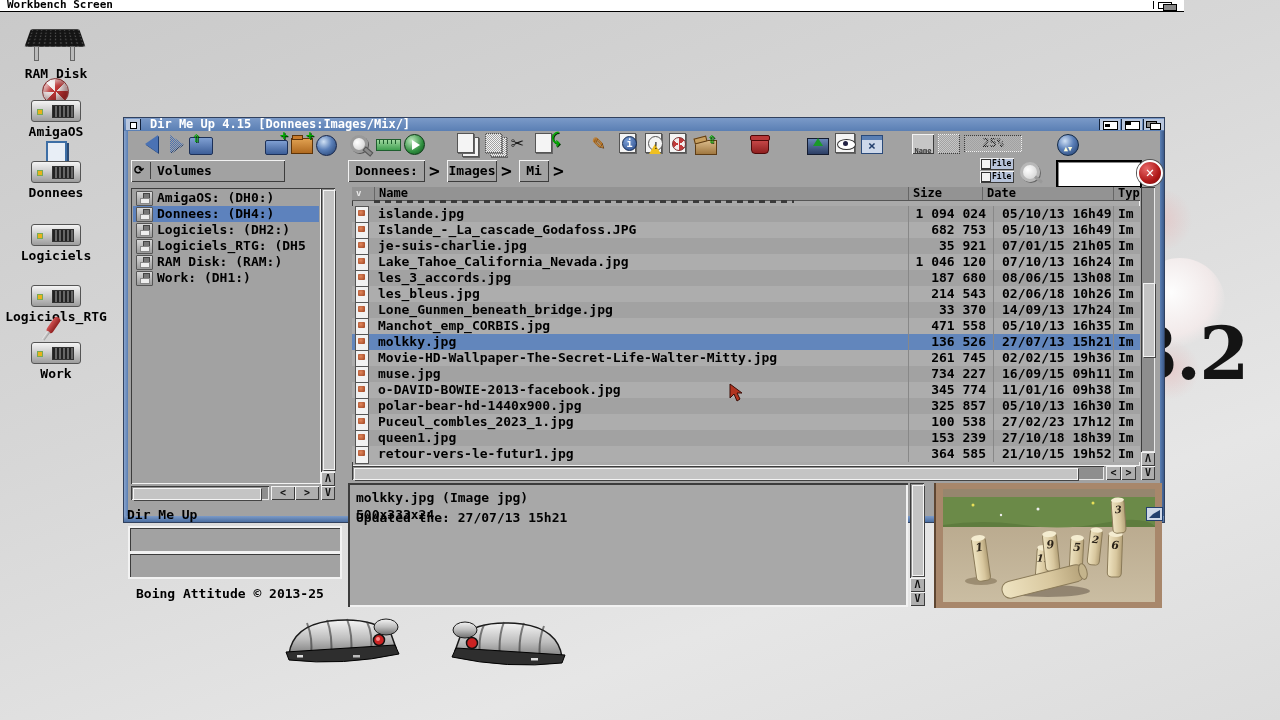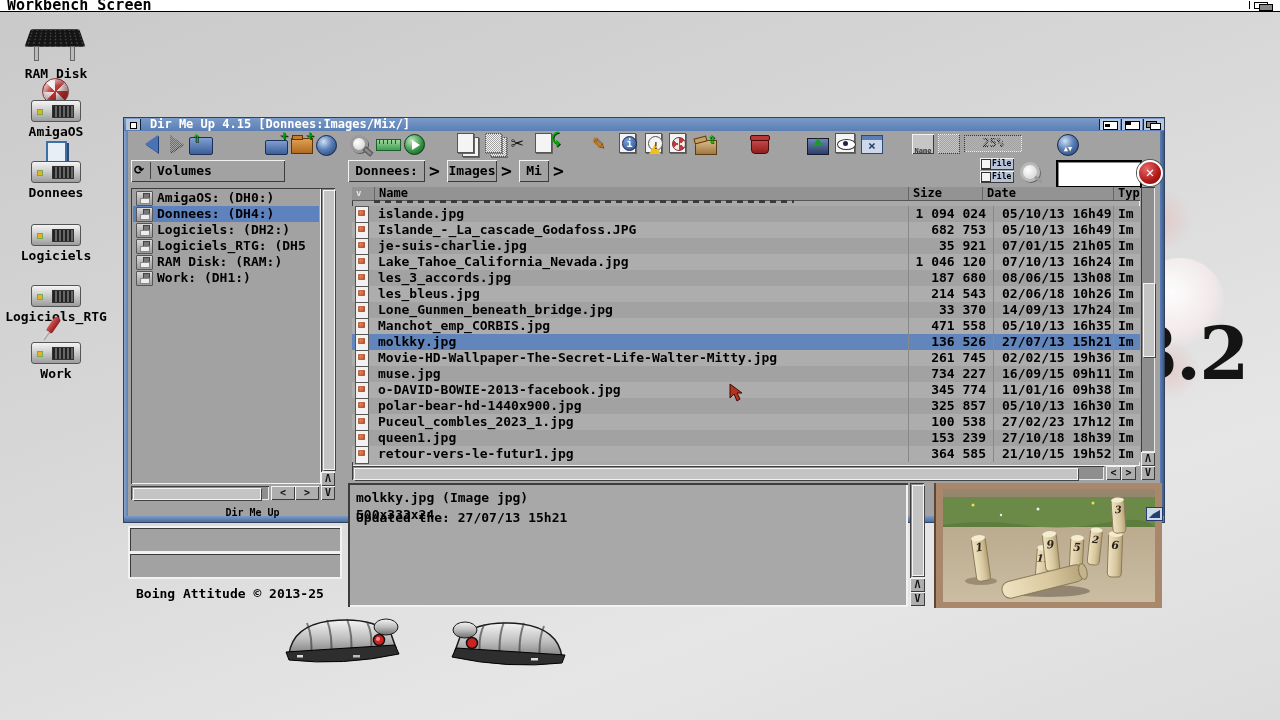--- a/index.html
+++ b/index.html
@@ -13,22 +13,22 @@
   .gb2{left:1125px;top:190px;width:70px;height:60px;
     background:radial-gradient(circle,rgba(235,170,170,.40),rgba(235,170,170,0) 70%);}
   .gb3{left:1140px;top:340px;width:60px;height:60px;
     background:radial-gradient(circle,rgba(230,160,160,.35),rgba(230,160,160,0) 70%);}
   .ver-text{position:absolute;left:1128px;top:318px;font-family:"DejaVu Serif",serif;
     font-weight:bold;font-size:72px;line-height:72px;color:#141414;letter-spacing:-2px;}
   .mouse-g{position:absolute;width:120px;height:52px;}
   .mouse-g.m1{left:283px;top:614px;}
   .mouse-g.m2{left:448px;top:617px;transform:scaleX(-1);}
   
-  .sbar{position:absolute;left:0;top:0;width:1280px;height:11px;background:#fff;
-    border-bottom:1px solid #000;font-size:15px;line-height:10px;text-decoration:underline;}
+  .sbar{position:absolute;left:0;top:0;width:1184px;height:11px;background:#fff;
+    border-bottom:1px solid #000;font-size:11px;line-height:10px;text-decoration:underline;}
   .sbar .stitle{position:absolute;left:7px;top:0;}
   .sdepth{position:absolute;right:4px;top:1px;width:26px;height:8px;background:#fff;border-left:1px solid #000;}
   .sdepth:before{content:"";position:absolute;left:4px;top:1px;width:12px;height:5px;border:1px solid #000;background:#fff;}
   .sdepth:after{content:"";position:absolute;left:9px;top:3px;width:12px;height:5px;border:1px solid #000;background:#888;}
   
   .dicon{position:absolute;width:96px;text-align:center;font-size:13px;}
   .dicon .art{position:relative;height:40px;margin-bottom:2px;}
   .dicon .lbl{display:block;}
   .hd{position:absolute;left:23px;bottom:0;width:48px;height:20px;border-radius:3px;
     background:linear-gradient(#f4f4f4,#cfcfcf 45%,#9c9c9c);border:1px solid #555;}
@@ -161,21 +161,21 @@
   .fic{position:absolute;left:3px;top:1px;width:12px;height:13px;background:#f2f2f2;border:1px solid #555;}
   .fic:before{content:"";position:absolute;left:2px;top:3px;width:7px;height:6px;background:radial-gradient(circle at 40% 40%,#e0855a,#9c4220);border-radius:1px;}
   
   .ipanel{position:absolute;left:224px;top:365px;width:560px;height:124px;background:#a8a8a8;box-shadow:inset 2px 2px 0 #3c3c3c,inset -2px -2px 0 #f2f2f2;font-size:13px;}
   .ipanel .il{position:absolute;left:8px;}
   .preview{position:absolute;left:810px;top:365px;width:226px;height:125px;background:#a8876b;border-left:2px solid #5e4632;}
   .preview svg{position:absolute;left:7px;top:6px;}
   .resize{position:absolute;right:1px;bottom:1px;width:15px;height:12px;background:#cfd8e8;border:1px solid #24406e;}
   .resize:before{content:"";position:absolute;right:2px;bottom:2px;border:4px solid transparent;border-right:7px solid #24406e;border-bottom:4px solid #24406e;}
   
-  .appname{position:absolute;left:25px;top:389px;width:207px;text-align:center;font-size:10px;}
+  .appname{position:absolute;left:3px;top:389px;width:207px;font-size:13px;}
   .fbox{position:absolute;left:4px;width:210px;height:23px;border:2px solid #f2f2f2;box-shadow:inset 1px 1px 0 #3c3c3c;background:#a2a2a2;}
   .copyr{position:absolute;left:12px;top:468px;font-size:13px;white-space:nowrap;}
   
   .cursor{position:absolute;left:728px;top:383px;pointer-events:none;}
 </style>
 </head>
 <body>
 
 <div class="screen">
 

